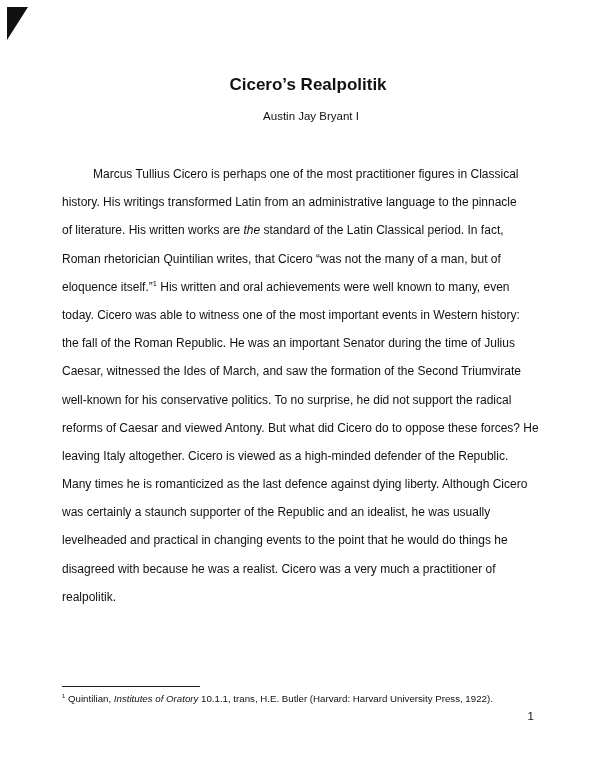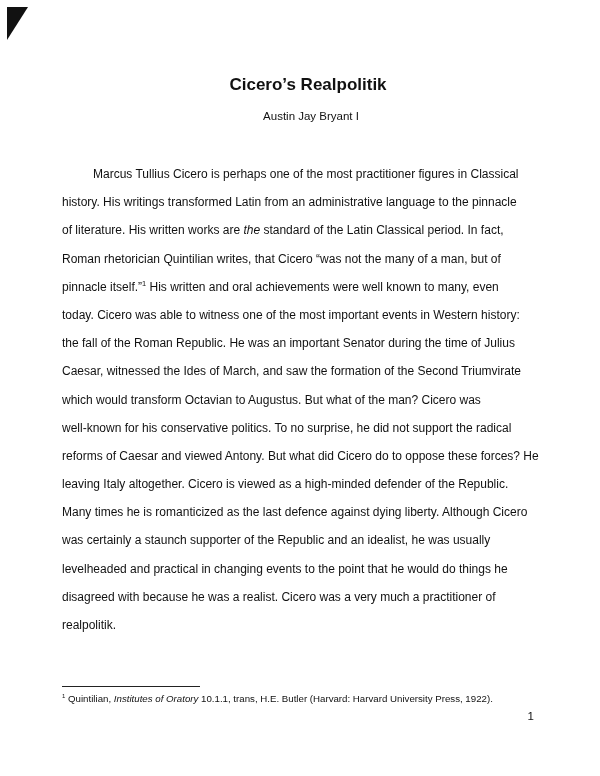--- a/index.html
+++ b/index.html
@@ -99,25 +99,24 @@
 
 <div class="page">
   <div class="corner-fold"></div>
   <h1 class="title">Cicero’s Realpolitik</h1>
   <div class="byline">Austin Jay Bryant I</div>
   <div class="body-text">
       <div class="line indent"><span>Marcus Tullius Cicero is perhaps one of the most practitioner figures in Classical</span></div>
       <div class="line"><span>history. His writings transformed Latin from an administrative language to the pinnacle</span></div>
       <div class="line"><span>of literature. His written works are </span><span class="it">the</span><span> standard of the Latin Classical period. In fact,</span></div>
       <div class="line"><span>Roman rhetorician Quintilian writes, that Cicero “was not the many of a man, but of</span></div>
-      <div class="line"><span>pinnacle itself.”</span><sup>1</sup><span> His written and oral achievements were well known to many, even</span></div>
+      <div class="line"><span>eloquence itself.”</span><sup>1</sup><span> His written and oral achievements were well known to many, even</span></div>
       <div class="line"><span>today. Cicero was able to witness one of the most important events in Western history:</span></div>
       <div class="line"><span>the fall of the Roman Republic. He was an important Senator during the time of Julius</span></div>
       <div class="line"><span>Caesar, witnessed the Ides of March, and saw the formation of the Second Triumvirate</span></div>
-      <div class="line"><span>which would transform Octavian to Augustus. But what of the man? Cicero was</span></div>
       <div class="line"><span>well-known for his conservative politics. To no surprise, he did not support the radical</span></div>
       <div class="line"><span>reforms of Caesar and viewed Antony. But what did Cicero do to oppose these forces? He</span></div>
       <div class="line"><span>leaving Italy altogether. Cicero is viewed as a high-minded defender of the Republic.</span></div>
       <div class="line"><span>Many times he is romanticized as the last defence against dying liberty. Although Cicero</span></div>
       <div class="line"><span>was certainly a staunch supporter of the Republic and an idealist, he was usually</span></div>
       <div class="line"><span>levelheaded and practical in changing events to the point that he would do things he</span></div>
       <div class="line"><span>disagreed with because he was a realist. Cicero was a very much a practitioner of</span></div>
       <div class="line"><span>realpolitik.</span></div>
     </div>
   <div class="footnote-rule"></div>

